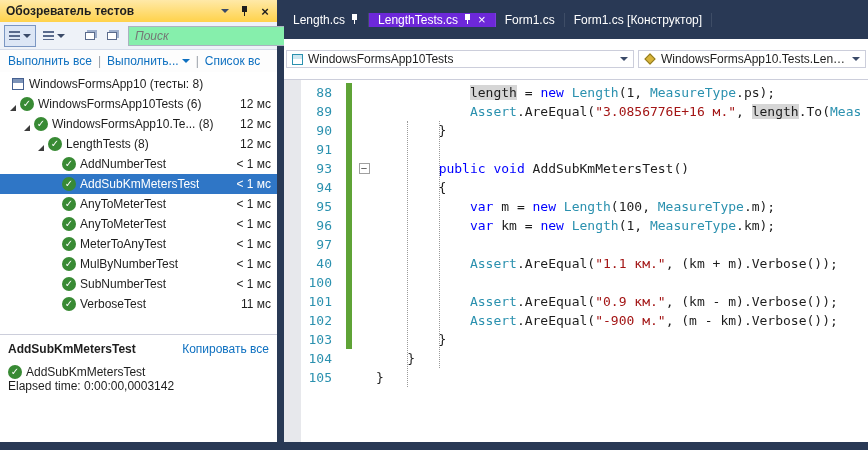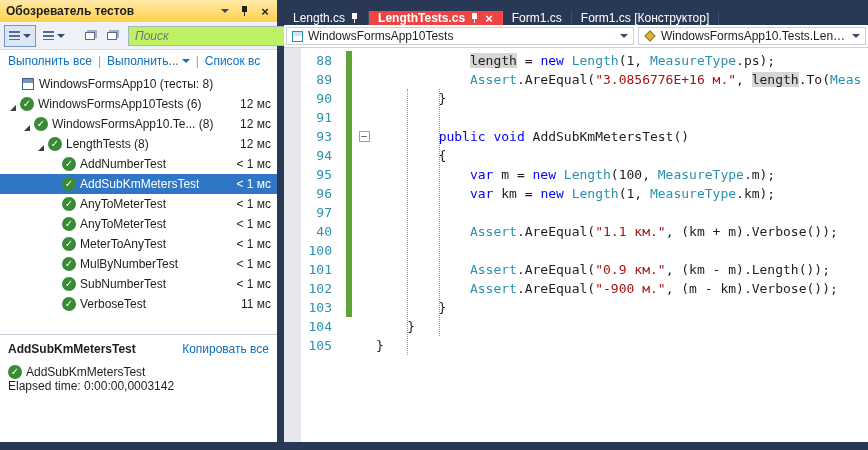--- a/index.html
+++ b/index.html
@@ -28,21 +28,21 @@
   .pin::after{content:"";position:absolute;left:3px;top:6px;width:1px;height:4px;background:currentColor;}
   .xglyph{font-size:13px;line-height:13px;}
 
   .lp-toolbar{height:28px;flex:none;display:flex;align-items:center;gap:2px;
               background:#eef2f8;border-bottom:1px solid #d4dbe8;padding:0 4px;}
   .tbtn{height:22px;display:flex;align-items:center;gap:3px;padding:0 4px;border:1px solid transparent;}
   .tbtn.active{background:#dce6f5;border-color:#7a96c2;}
   .ico-lines{width:11px;height:9px;background:repeating-linear-gradient(to bottom,#5a6b8c 0 2px,transparent 2px 4px);}
   .ico-stack{width:10px;height:8px;border:1px solid #5a6b8c;background:#fff;box-shadow:2px -2px 0 0 #9fb0cd;}
   .tsep{width:1px;height:16px;background:#c2cbdb;margin:0 3px;}
-  .search{flex:1;height:20px;margin-left:4px;background:#bef264;border:1px solid #aab2c0;
+  .search{flex:1;height:20px;margin-left:4px;background:#86efac;border:1px solid #aab2c0;
           display:flex;align-items:center;padding:4px 4px;gap:4px;}
   .search input{flex:1;min-width:0;border:none;outline:none;font:italic 12px "Liberation Sans","DejaVu Sans",sans-serif;color:#767676;background:transparent;}
   .mag{position:relative;width:13px;height:13px;flex:none;}
   .mag::before{content:"";position:absolute;left:1px;top:1px;width:6px;height:6px;border:1.5px solid #47597a;border-radius:50%;}
   .mag::after{content:"";position:absolute;left:9px;top:9px;width:5px;height:1.5px;background:#47597a;transform:rotate(45deg);transform-origin:0 0;}
 
   .lp-links{height:22px;flex:none;display:flex;align-items:center;gap:6px;padding:0 8px;background:#fdfdfd;white-space:nowrap;overflow:hidden;}
   .lp-links a{color:var(--link-blue);text-decoration:none;display:inline-flex;align-items:center;gap:3px;}
   .lsep{color:#9aa0a8;}
 
@@ -63,26 +63,26 @@
   .det-title{font-weight:bold;}
   .det-copy{margin-left:auto;color:var(--link-blue);text-decoration:none;}
   .det-src{margin-top:7px;}
   .det-src .lab{color:#717171;}
   .det-src a{color:var(--link-blue);text-decoration:none;}
   .det-res{margin-top:9px;display:flex;align-items:center;}
   .det-elapsed{}
 
   
   .editor{position:absolute;left:284px;top:0;right:0;height:442px;display:flex;flex-direction:column;background:#fff;}
-  .tabs{height:25px;flex:none;background:var(--frame-navy);display:flex;align-items:flex-end;color:#fff;overflow:hidden;}
+  .tabs{height:39px;flex:none;background:var(--frame-navy);display:flex;align-items:center;color:#fff;overflow:hidden;}
   .tab{display:flex;align-items:center;gap:6px;padding:0 9px;font-size:12px;white-space:nowrap;border-right:1px solid rgba(255,255,255,0.10);}
-  .tab.active{background:#ef4444;font-weight:bold;}
+  .tab.active{background:#6d28d9;}
   .tab-close{font-size:13px;line-height:13px;}
 
-  .navbar{height:23px;flex:none;background:#fff;border-bottom:1px solid #cccedb;display:flex;align-items:center;gap:4px;padding:2px 2px;}
+  .navbar{height:41px;flex:none;background:#fff;border-bottom:1px solid #cccedb;display:flex;align-items:center;gap:4px;padding:2px 2px;}
   .combo{height:18px;border:1px solid #cccedb;background:#fff;display:flex;align-items:center;gap:5px;padding:0 5px;white-space:nowrap;overflow:hidden;}
   .combo-left{flex:1;min-width:0;}
   .combo-right{width:228px;flex:none;}
   .combo .clabel{overflow:hidden;text-overflow:ellipsis;}
   .combo .caret-sm{margin-left:auto;flex:none;}
   .proj-ico{width:11px;height:11px;flex:none;border:1px solid var(--type-teal);background:linear-gradient(#cfe7f0 0 4px,#fff 4px);}
   .class-ico{width:8px;height:8px;flex:none;background:#d8b43a;border:1px solid #8f7a1e;transform:rotate(45deg);margin:0 2px;}
 
   .code-area{flex:1;position:relative;background:#fff;overflow:hidden;padding-top:3px;
              font-family:"DejaVu Sans Mono","Liberation Mono",monospace;font-size:13px;}
@@ -146,21 +146,21 @@
       <span class="lsep">|</span>
       <a href="#">
           <span>Выполнить...</span>
           <span class="caret-sm" style="border-top-color:#0e70c0"></span>
         </a>
       <span class="lsep">|</span>
       <a href="#">Список вс</a>
     </div>
 
     <div class="lp-tree">
-        <div class="trow" style="padding-left: 22px;">
+        <div class="trow" style="padding-left: 12px;">
           <span class="grid-ico"></span>
           <span class="tlabel">WindowsFormsApp10 (тесты: 8)</span>
           <span class="ttime"></span>
         </div>
         <div class="trow" style="padding-left: 6px;">
           <span class="exp">
             <span class="tri"></span>
           </span>
           <span class="check">✓</span>
           <span class="tlabel">WindowsFormsApp10Tests (6)</span>
@@ -346,21 +346,21 @@
           <div class="cline">
             <span class="ln">100</span>
             <span class="bar changed"></span>
             <span class="outline"></span>
             <span class="ctext"></span>
           </div>
           <div class="cline">
             <span class="ln">101</span>
             <span class="bar changed"></span>
             <span class="outline"></span>
-            <span class="ctext"><span>            </span><span class="t">Assert</span><span>.AreEqual(</span><span class="s">"0.9 км."</span><span>, (km - m).Length());</span></span>
+            <span class="ctext"><span>            </span><span class="t">Assert</span><span>.AreEqual(</span><span class="s">"0.9 км."</span><span>, (km - m).Verbose());</span></span>
           </div>
           <div class="cline">
             <span class="ln">102</span>
             <span class="bar changed"></span>
             <span class="outline"></span>
             <span class="ctext"><span>            </span><span class="t">Assert</span><span>.AreEqual(</span><span class="s">"-900 м."</span><span>, (m - km).Verbose());</span></span>
           </div>
           <div class="cline">
             <span class="ln">103</span>
             <span class="bar changed"></span>

